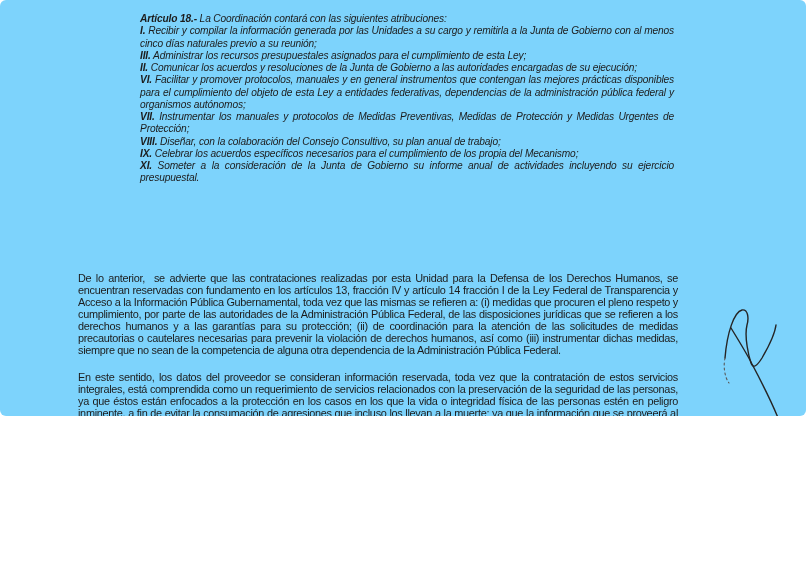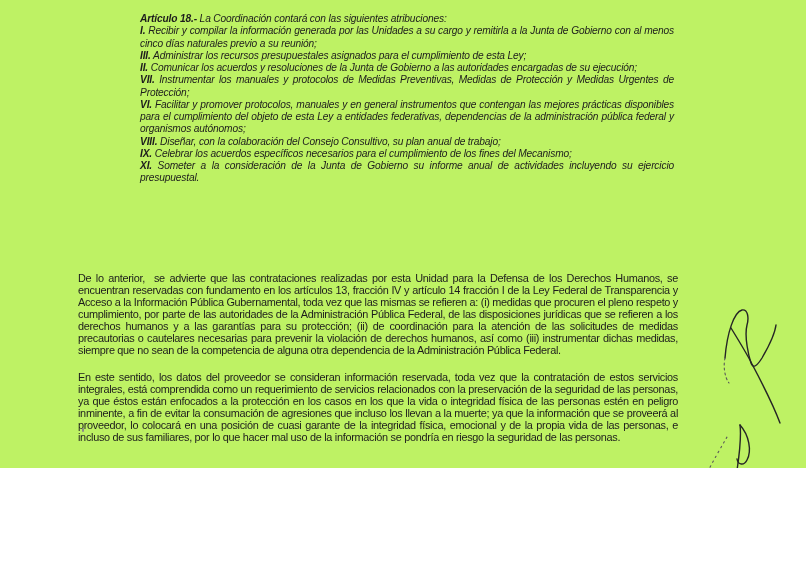--- a/index.html
+++ b/index.html
@@ -1,23 +1,24 @@
 <!DOCTYPE html>
 <html><head>
 <meta charset="utf-8">
 <style>
   html, body { margin: 0; padding: 0; background: #ffffff; }
   .page {
     position: relative;
     width: 806px;
-    height: 468px;
-    background: #bef264;
+    height: 416px;
+    background: #7dd3fc;
     overflow: hidden;
     font-family: "Liberation Sans", sans-serif;
     color: #1c1c1c;
+    border-radius: 6px;
   }
   
   .article-block {
     position: absolute;
     left: 140px;
     top: 13px;
     width: 534px;
     font-size: 10.2px;
     line-height: 12.25px;
     letter-spacing: -0.15px;
@@ -71,24 +72,24 @@
 </head>
 <body>
 
 <div class="page">
 
   <div class="article-block">
       <p><b>Artículo 18.-</b> <span>La Coordinación contará con las siguientes atribuciones:</span></p>
       <p><b>I.</b> <span>Recibir y compilar la información generada por las Unidades a su cargo y remitirla a la Junta de Gobierno con al menos cinco días naturales previo a su reunión;</span></p>
       <p><b>III.</b> <span>Administrar los recursos presupuestales asignados para el cumplimiento de esta Ley;</span></p>
       <p><b>II.</b> <span>Comunicar los acuerdos y resoluciones de la Junta de Gobierno a las autoridades encargadas de su ejecución;</span></p>
+      <p><b>VI.</b> <span>Facilitar y promover protocolos, manuales y en general instrumentos que contengan las mejores prácticas disponibles para el cumplimiento del objeto de esta Ley a entidades federativas, dependencias de la administración pública federal y organismos autónomos;</span></p>
       <p><b>VII.</b> <span>Instrumentar los manuales y protocolos de Medidas Preventivas, Medidas de Protección y Medidas Urgentes de Protección;</span></p>
-      <p><b>VI.</b> <span>Facilitar y promover protocolos, manuales y en general instrumentos que contengan las mejores prácticas disponibles para el cumplimiento del objeto de esta Ley a entidades federativas, dependencias de la administración pública federal y organismos autónomos;</span></p>
       <p><b>VIII.</b> <span>Diseñar, con la colaboración del Consejo Consultivo, su plan anual de trabajo;</span></p>
-      <p><b>IX.</b> <span>Celebrar los acuerdos específicos necesarios para el cumplimiento de los fines del Mecanismo;</span></p>
+      <p><b>IX.</b> <span>Celebrar los acuerdos específicos necesarios para el cumplimiento de los propia del Mecanismo;</span></p>
       <p><b>XI.</b> <span>Someter a la consideración de la Junta de Gobierno su informe anual de actividades incluyendo su ejercicio presupuestal.</span></p>
     </div>
 
   <div class="body-paragraphs">
       <p>De lo anterior,&nbsp; se advierte que las contrataciones realizadas por esta Unidad para la Defensa de los Derechos Humanos, se encuentran reservadas con fundamento en los artículos 13, fracción IV y artículo 14 fracción I de la Ley Federal de Transparencia y Acceso a la Información Pública Gubernamental, toda vez que las mismas se refieren a: (i) medidas que procuren el pleno respeto y cumplimiento, por parte de las autoridades de la Administración Pública Federal, de las disposiciones jurídicas que se refieren a los derechos humanos y a las garantías para su protección; (ii) de coordinación para la atención de las solicitudes de medidas precautorias o cautelares necesarias para prevenir la violación de derechos humanos, así como (iii) instrumentar dichas medidas, siempre que no sean de la competencia de alguna otra dependencia de la Administración Pública Federal.</p>
       <p>En este sentido, los datos del proveedor se consideran información reservada, toda vez que la contratación de estos servicios integrales, está comprendida como un requerimiento de servicios relacionados con la preservación de la seguridad de las personas, ya que éstos están enfocados a la protección en los casos en los que la vida o integridad física de las personas estén en peligro inminente, a fin de evitar la consumación de agresiones que incluso los llevan a la muerte; ya que la información que se proveerá al proveedor, lo colocará en una posición de cuasi garante de la integridad física, emocional y de la propia vida de las personas, e incluso de sus familiares, por lo que hacer mal uso de la información se pondría en riesgo la seguridad de las personas.</p>
     </div>
 
   <div class="page-number">4</div>
 

